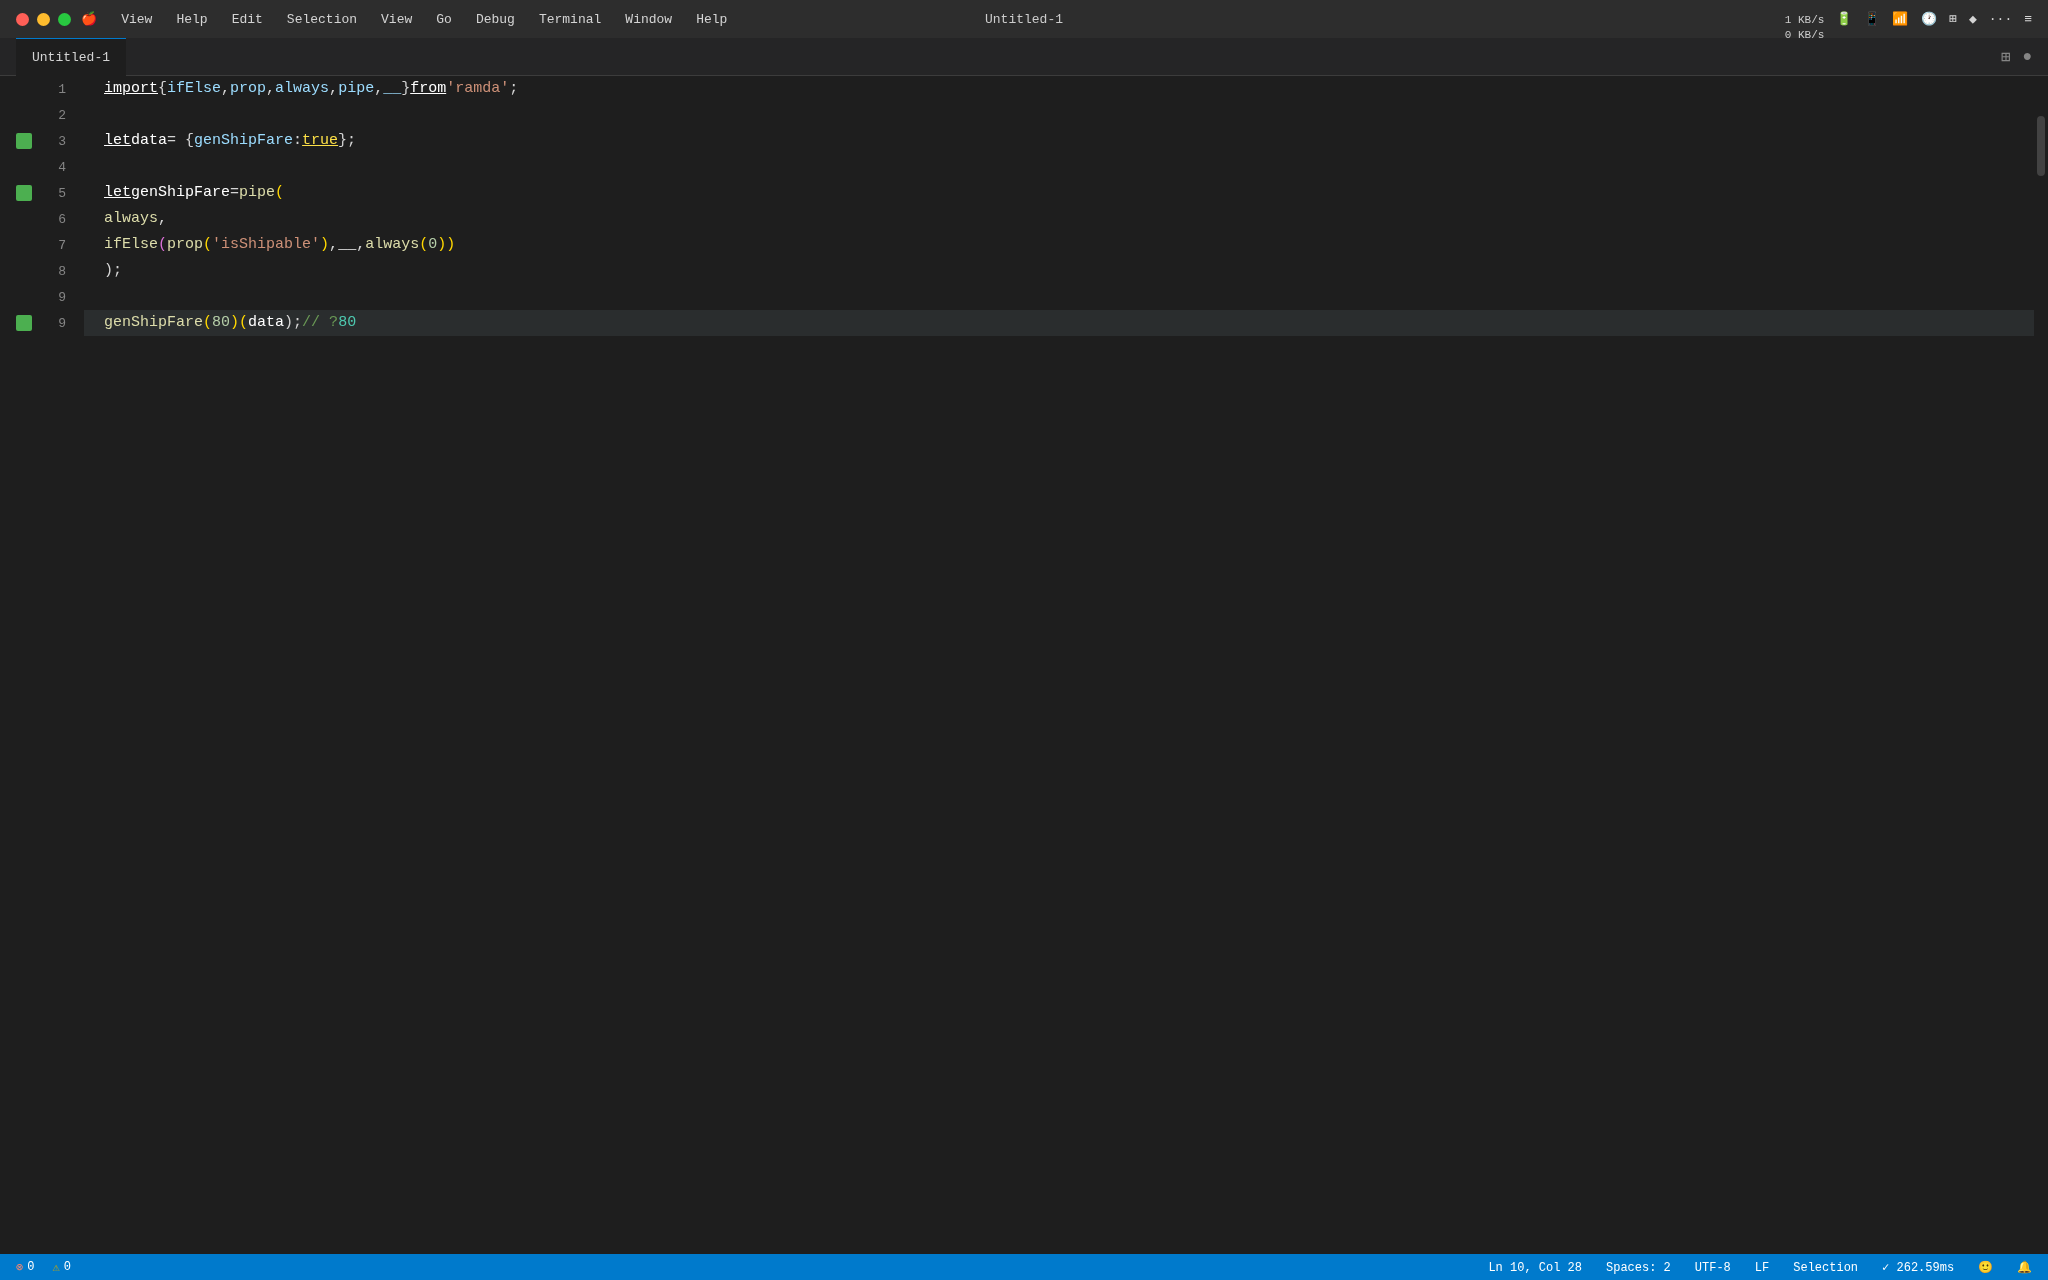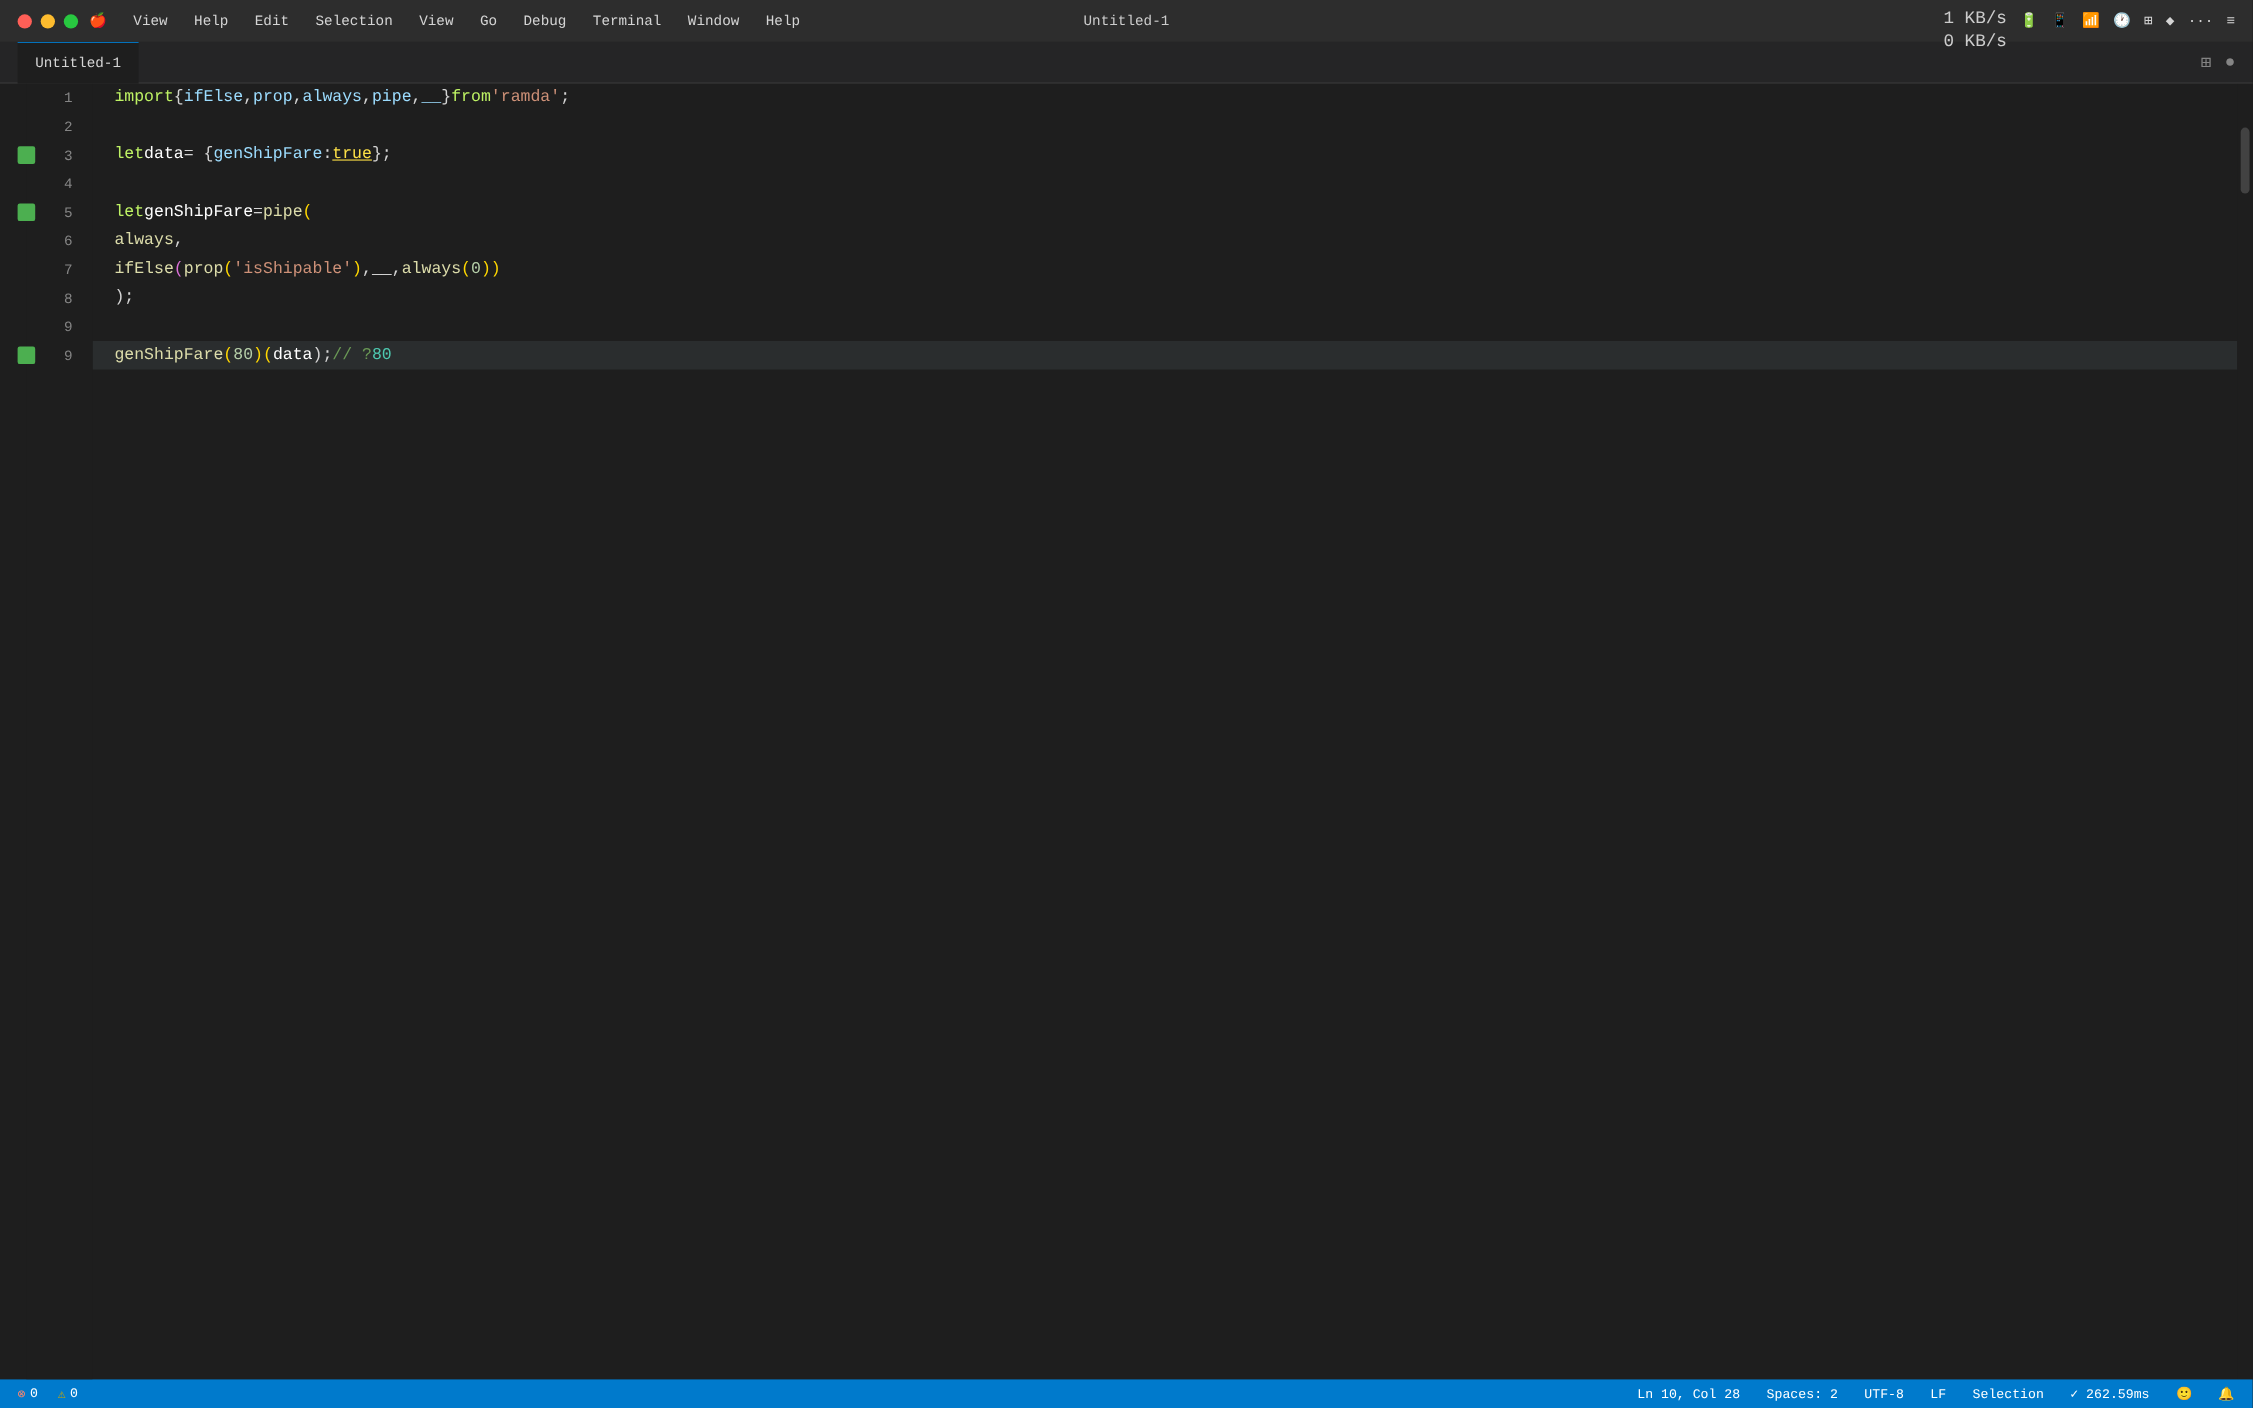--- a/index.html
+++ b/index.html
@@ -46,21 +46,21 @@
       color: #cccccc;
     }
     .title-bar-right {
       position: absolute;
       right: 16px;
       display: flex;
       align-items: center;
       gap: 12px;
     }
     .network-info {
-      font-size: 16px;
+      font-size: 11px;
       color: #cccccc;
       text-align: right;
       line-height: 1.3;
       margin-top: 17px;
     }
 
     
     .traffic-lights {
       display: flex;
       gap: 8px;
@@ -185,21 +185,21 @@
     }
     .scrollbar-thumb {
       width: 8px;
       height: 60px;
       background: #424242;
       border-radius: 4px;
       margin: 40px auto 0;
     }
 
     
-    .kw { color: #bef264; } 
+    .kw { color: #ffffff; text-decoration: underline; } 
     .fn { color: #dcdcaa; } 
     .str { color: #ce9178; } 
     .num { color: #b5cea8; } 
     .var { color: #ffffff; } 
     .prop { color: #9cdcfe; } 
     .comment { color: #6a9955; } 
     .comment-val { color: #4ec9b0; } 
     .bracket { color: #ffd700; }
     .bracket2 { color: #da70d6; }
     .plain { color: #d4d4d4; }

